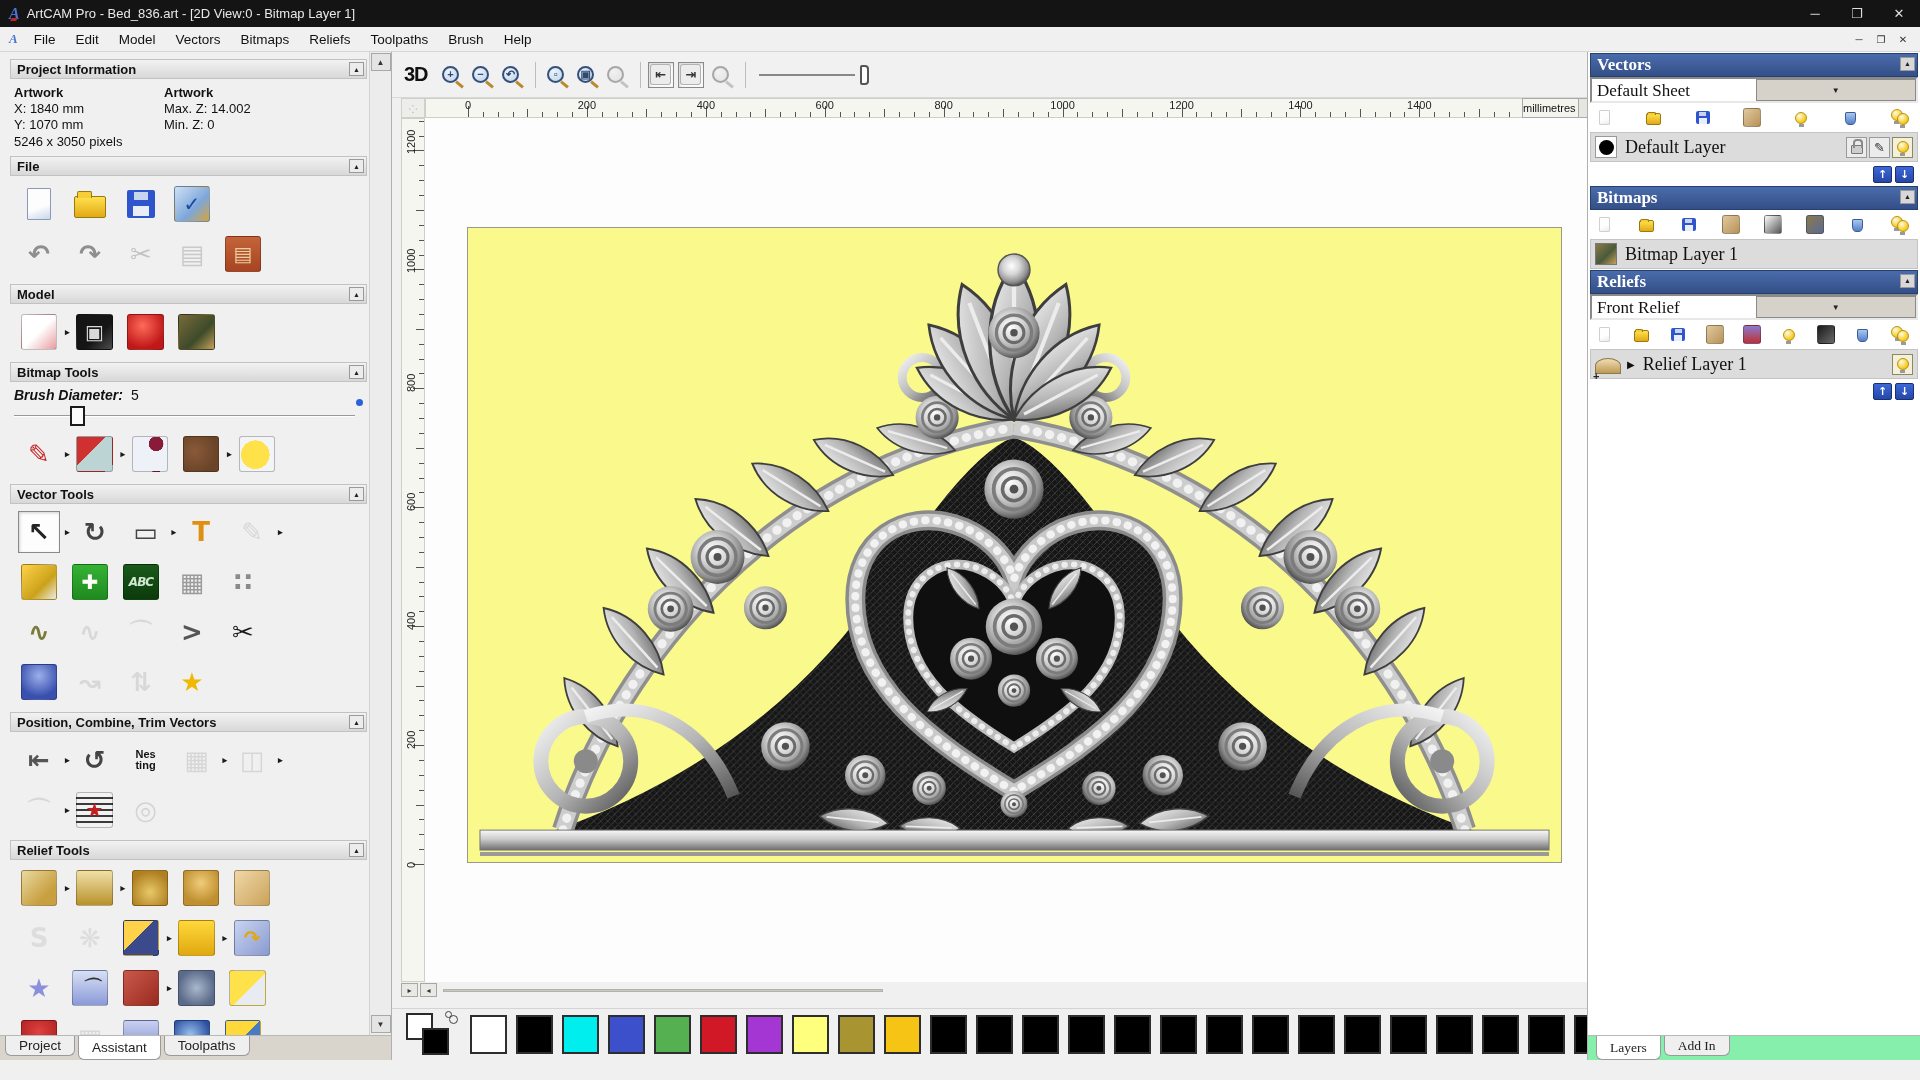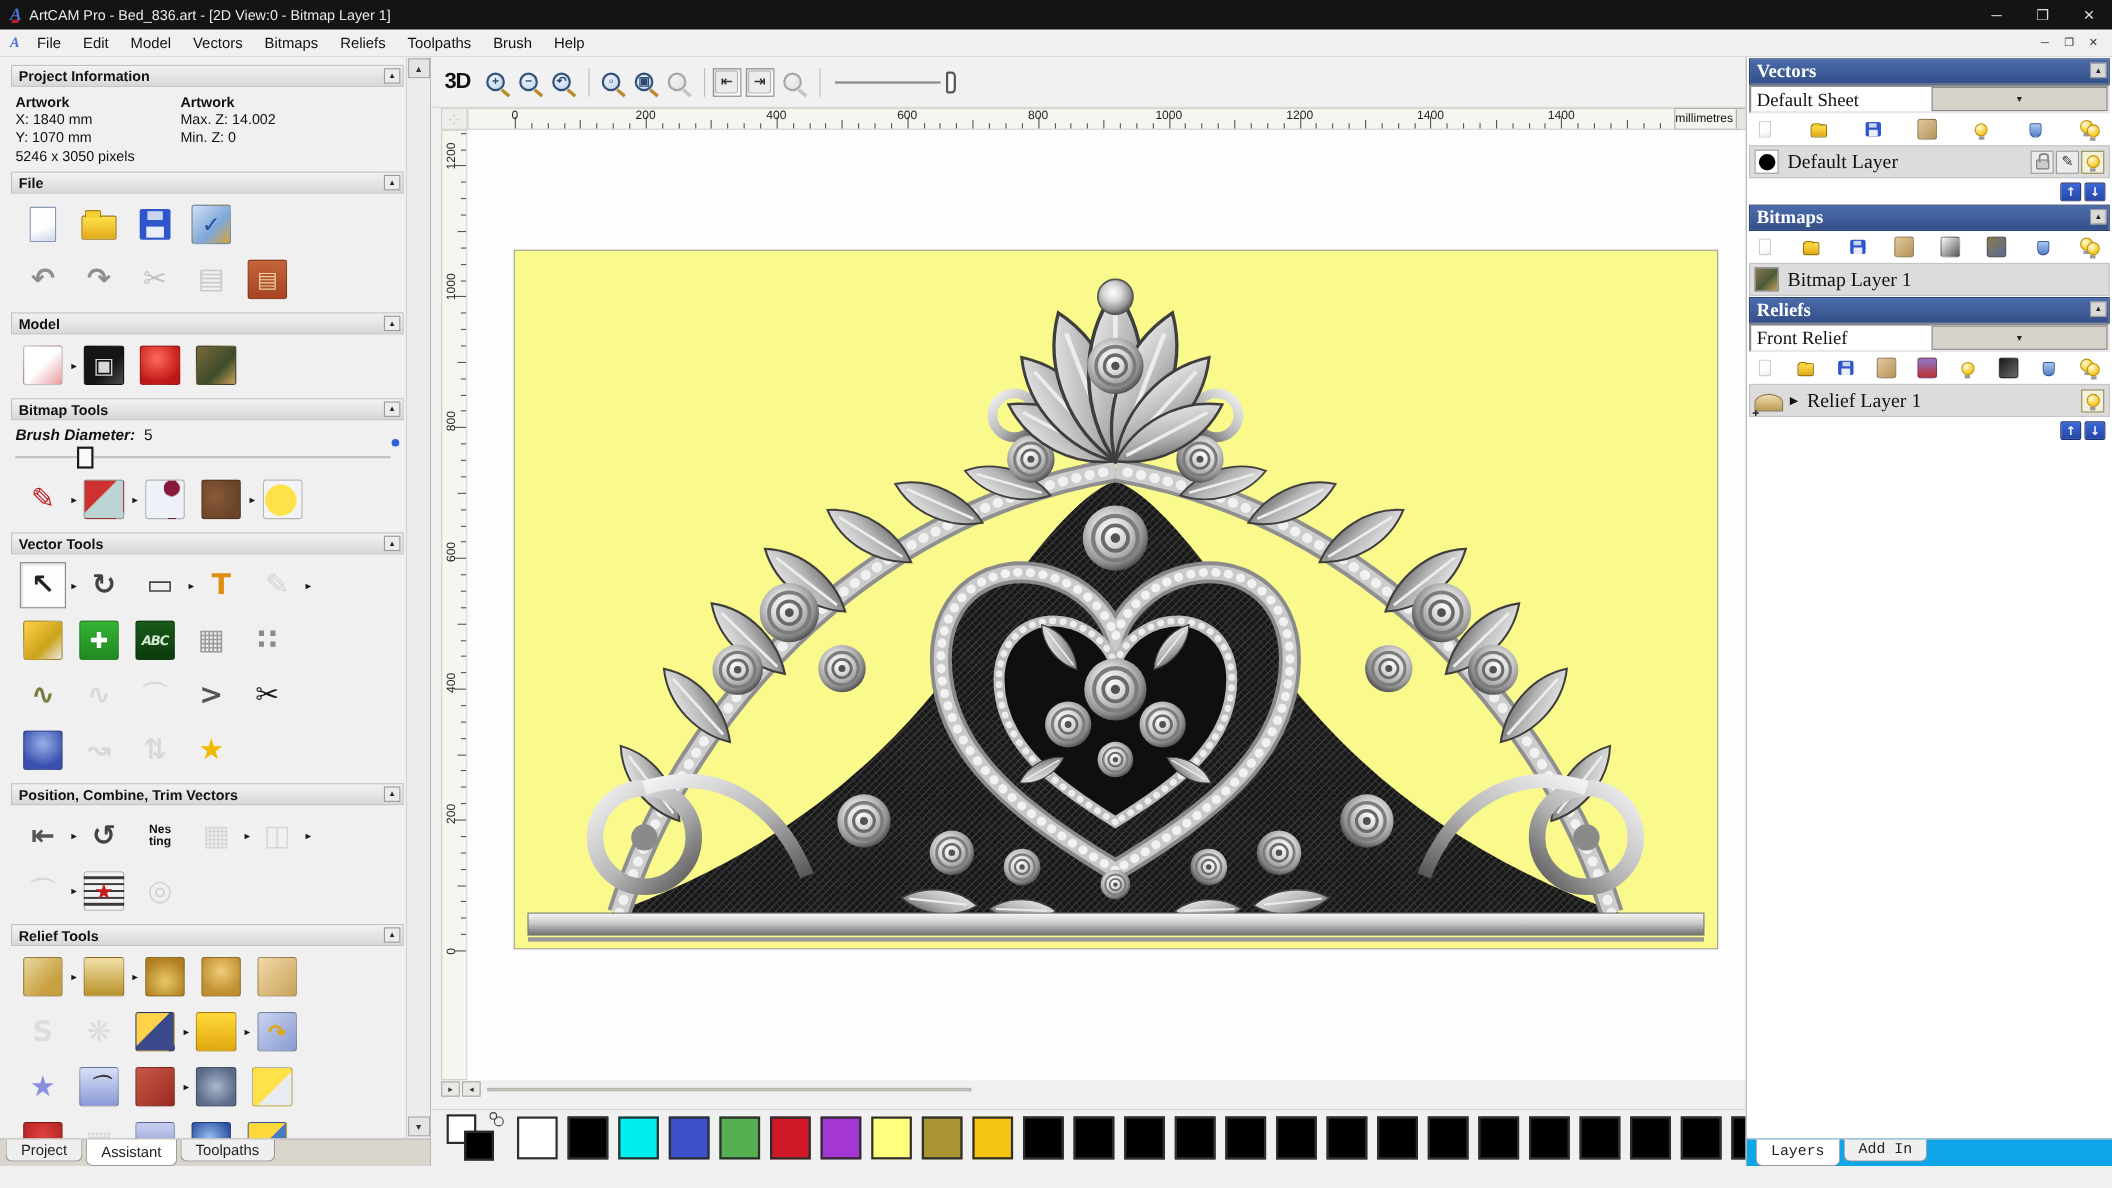--- a/index.html
+++ b/index.html
@@ -118,21 +118,21 @@
 .lbtn{width:21px;height:21px;border:1px solid #9a9a9a;background:#ececec;margin-left:2px;display:flex;align-items:center;justify-content:center;flex:none}
 .lbtn.lit{background:#f4f0dc;border-color:#8a8a5a}
 .dotswatch{width:22px;height:22px;background:#fff;border:1px solid #999;display:flex;align-items:center;justify-content:center;flex:none}
 .dotswatch i{width:15px;height:15px;background:#000;border-radius:50%}
 .monathumb{width:22px;height:22px;border:1px solid #777;background:linear-gradient(135deg,#8a7a4a,#4a5a3a 55%,#c7a15a);flex:none}
 .reliefthumb{width:26px;height:16px;border:1px solid #8a7a50;border-radius:60% 60% 0 0;background:linear-gradient(#f0ddb0,#bd9a55);flex:none;position:relative;margin-top:4px}
 .reliefthumb:after{content:'+';position:absolute;left:-3px;bottom:-9px;font:bold 11px "Liberation Sans",sans-serif;color:#222}
 .exp{font-size:10px;color:#111;margin-left:6px;font-family:"DejaVu Sans",sans-serif}
 .udrow{display:flex;justify-content:flex-end;padding:3px 6px 2px 0}
 .ud{width:19px;height:17px;background:linear-gradient(#3c68d8,#2547a8);color:#fff;font:bold 11px "DejaVu Sans",sans-serif;display:flex;align-items:center;justify-content:center;border-radius:2px;margin-left:3px;border:1px solid #1a3070}
-.rtabs{position:absolute;left:0;bottom:0;right:0;height:25px;background:#0ea5e9;display:flex;align-items:flex-start;padding-left:8px;border-top:1px solid #b8b8b8;font-family:Liberation Mono, monospace}
+.rtabs{position:absolute;left:0;bottom:0;right:0;height:25px;background:#86efac;display:flex;align-items:flex-start;padding-left:8px;border-top:1px solid #b8b8b8;font-family:Liberation Serif, serif}
 
 .statusbar{height:20px;background:#f0f0f0;border-top:1px solid #fff;display:flex;align-items:center;justify-content:flex-end;padding-right:2px}
 .scell{height:17px;border:1px solid;border-color:#9a9a9a #fdfdfd #fdfdfd #9a9a9a;background:#efefef;font-size:12.5px;padding:0 7px;margin-right:4px;display:flex;align-items:center}
 .scell.w1{width:122px}.scell.w2{width:100px}.scell.w3{width:90px}.scell.w4{width:93px}.scell.w5{width:90px}
 </style>
 </head>
 <body>
 
 <div class="app">
 

